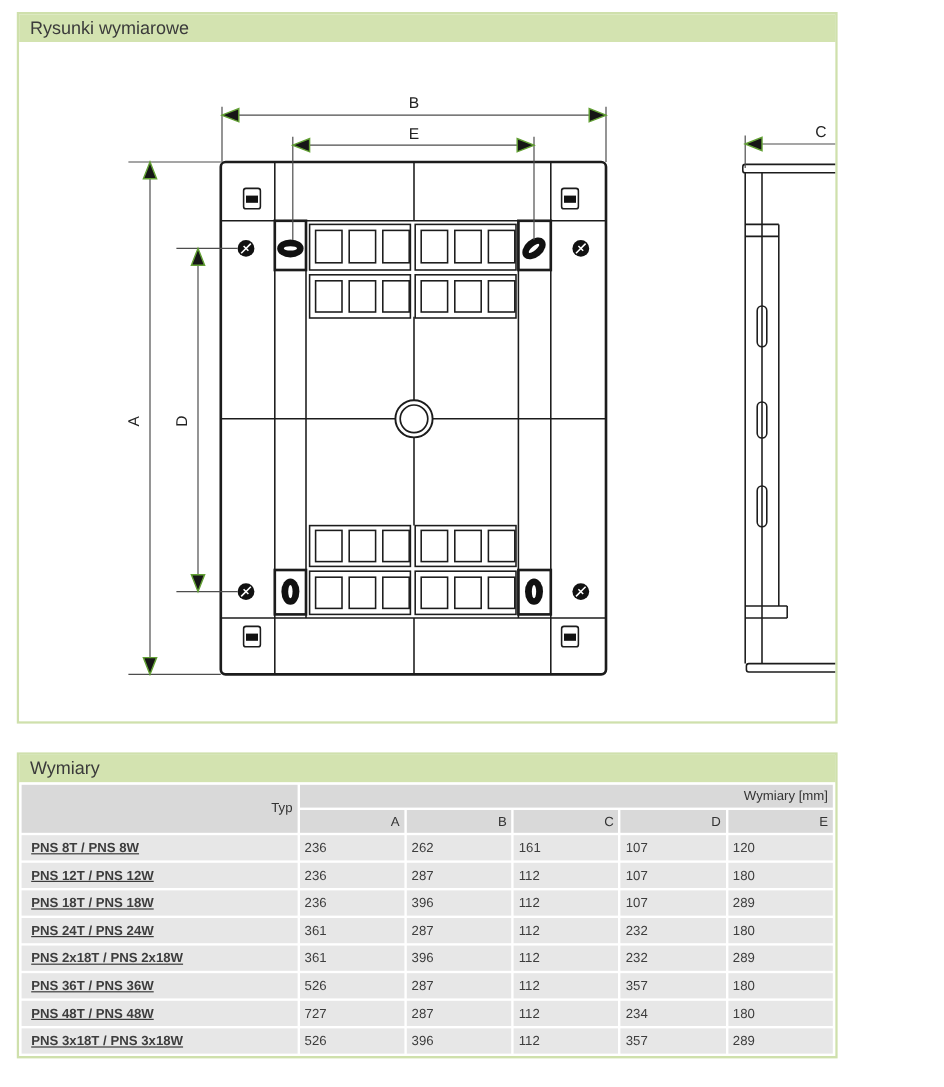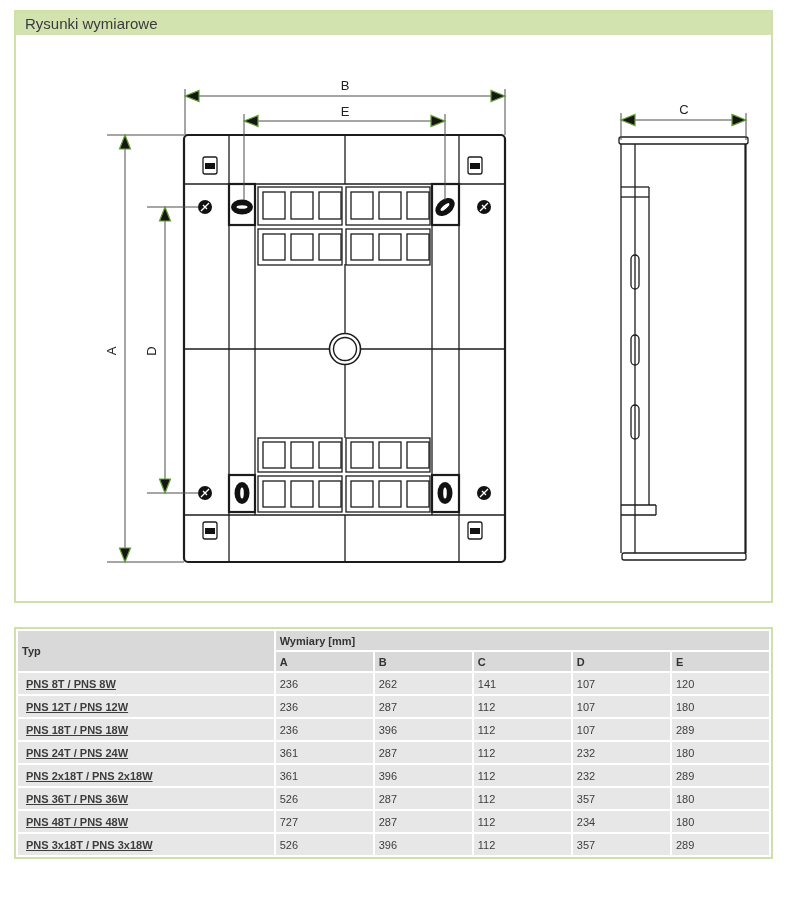--- a/index.html
+++ b/index.html
@@ -3,21 +3,21 @@
 <meta charset="utf-8">
 <style>
   html,body{margin:0;padding:0;background:#ffffff;}
   body{
     width:787px;height:906px;
     font-family:"Liberation Sans","DejaVu Sans",sans-serif;
     color:#3a3a3a;
     position:relative;
     overflow:hidden;
   }
-  .page{position:absolute;left:14px;top:10px;width:759px;}
+  .page{position:absolute;left:14px;top:10px;width:684px;}
   .panel{
     border:2px solid #cfe0ac;
     background:#ffffff;
     box-sizing:border-box;
   }
   .panel-header{
     background:#d3e3b0;
     height:23px;
     line-height:23px;
     padding:0 9px;
@@ -34,24 +34,24 @@
   .tbl-wrap{padding:0;}
   table.dims{
     width:100%;
     border-collapse:separate;
     border-spacing:2px;
     font-size:11px;
     background:#ffffff;
   }
   table.dims th{
     background:#d9d9d9;
-    font-weight:bold;
+    font-weight:normal;
     color:#333333;
     height:19px;
-    text-align:left;
+    text-align:right;
     padding:0 4px;
   }
   table.dims td{
     background:#e7e7e7;
     color:#3d3d3d;
     height:21px;
     text-align:left;
     padding:0 4px;
   }
   table.dims td.typ{
@@ -251,20 +251,21 @@
           <polygon class="arr" points="730,85 716,79.5 716,90.5"></polygon>
           <text text-anchor="middle" x="668" y="79">C</text>
         </g>
       </svg>
     </div>
   </div>
 
   <div class="gap"></div>
 
   <div class="panel">
+    <div class="panel-header">Wymiary</div>
     <div class="tbl-wrap">
       <table class="dims">
         <colgroup>
           <col class="c-typ">
             <col class="c-dim">
             <col class="c-dim">
             <col class="c-dim">
             <col class="c-dim">
             <col class="c-dim">
         </colgroup>
@@ -279,21 +280,21 @@
             <th>C</th>
             <th>D</th>
             <th>E</th>
           </tr>
         </thead>
         <tbody>
           <tr>
             <td class="typ">PNS 8T / PNS 8W</td>
             <td>236</td>
             <td>262</td>
-            <td>141</td>
+            <td>161</td>
             <td>107</td>
             <td>120</td>
           </tr>
           <tr>
             <td class="typ">PNS 12T / PNS 12W</td>
             <td>236</td>
             <td>287</td>
             <td>112</td>
             <td>107</td>
             <td>180</td>

